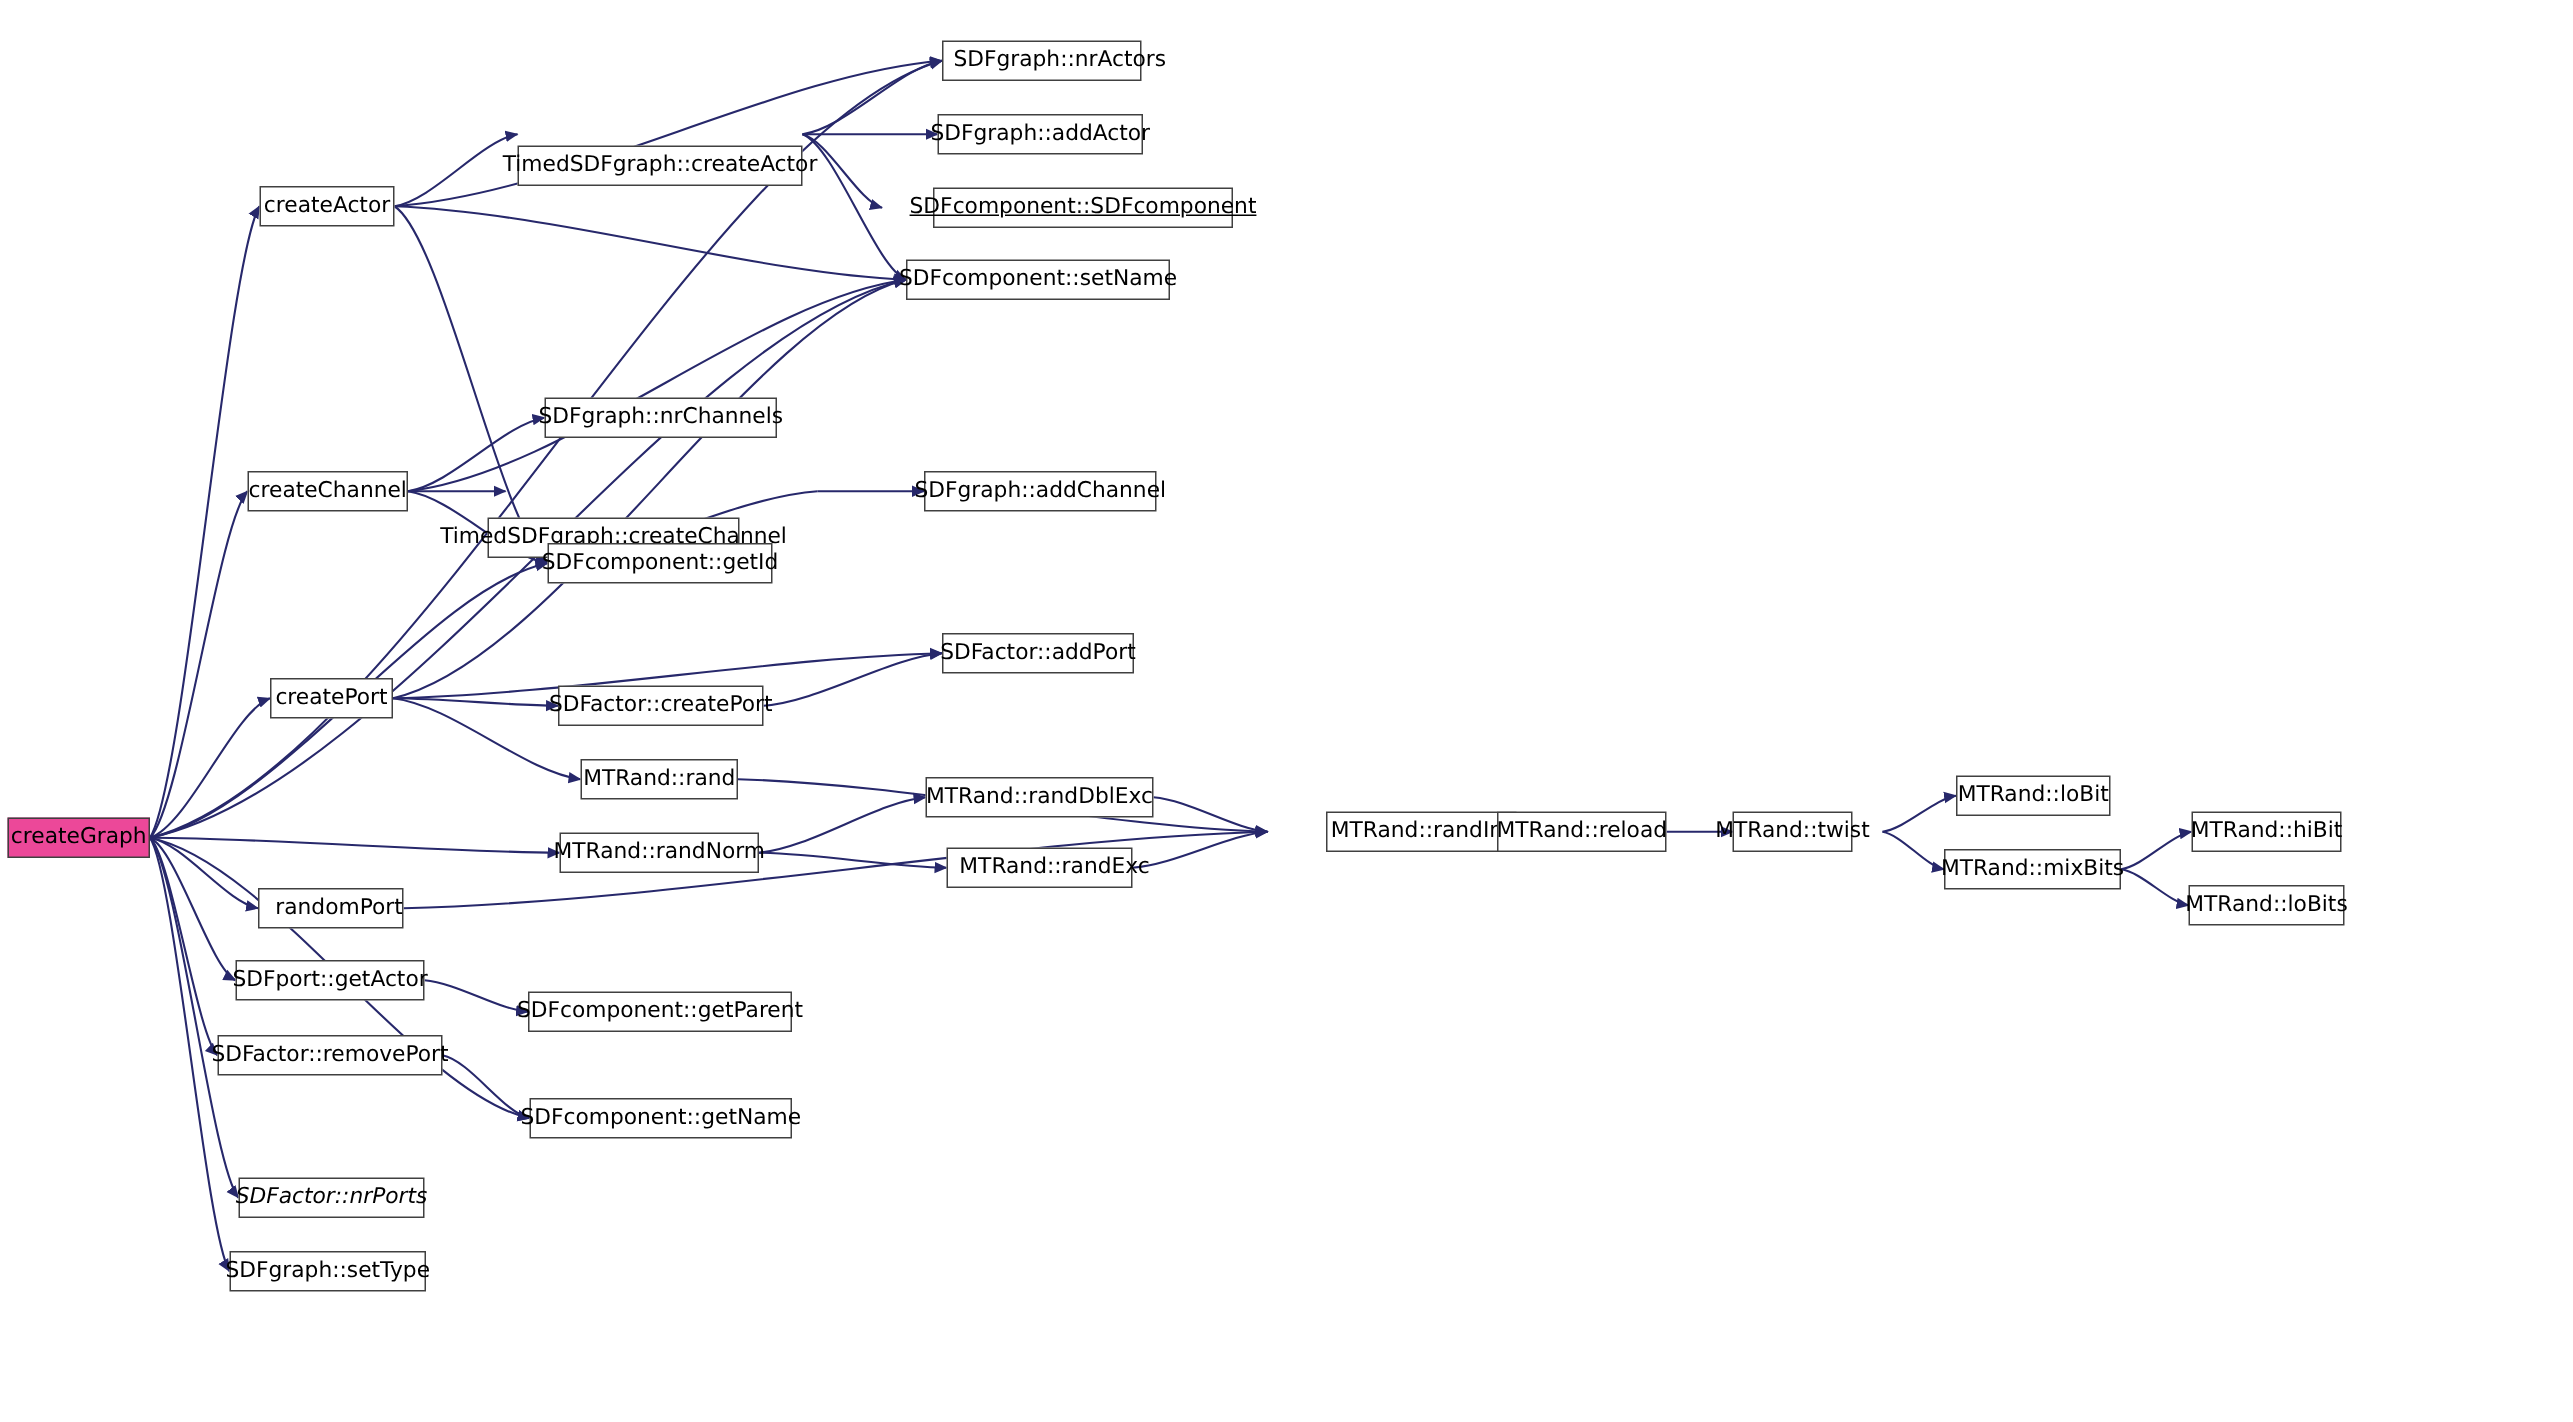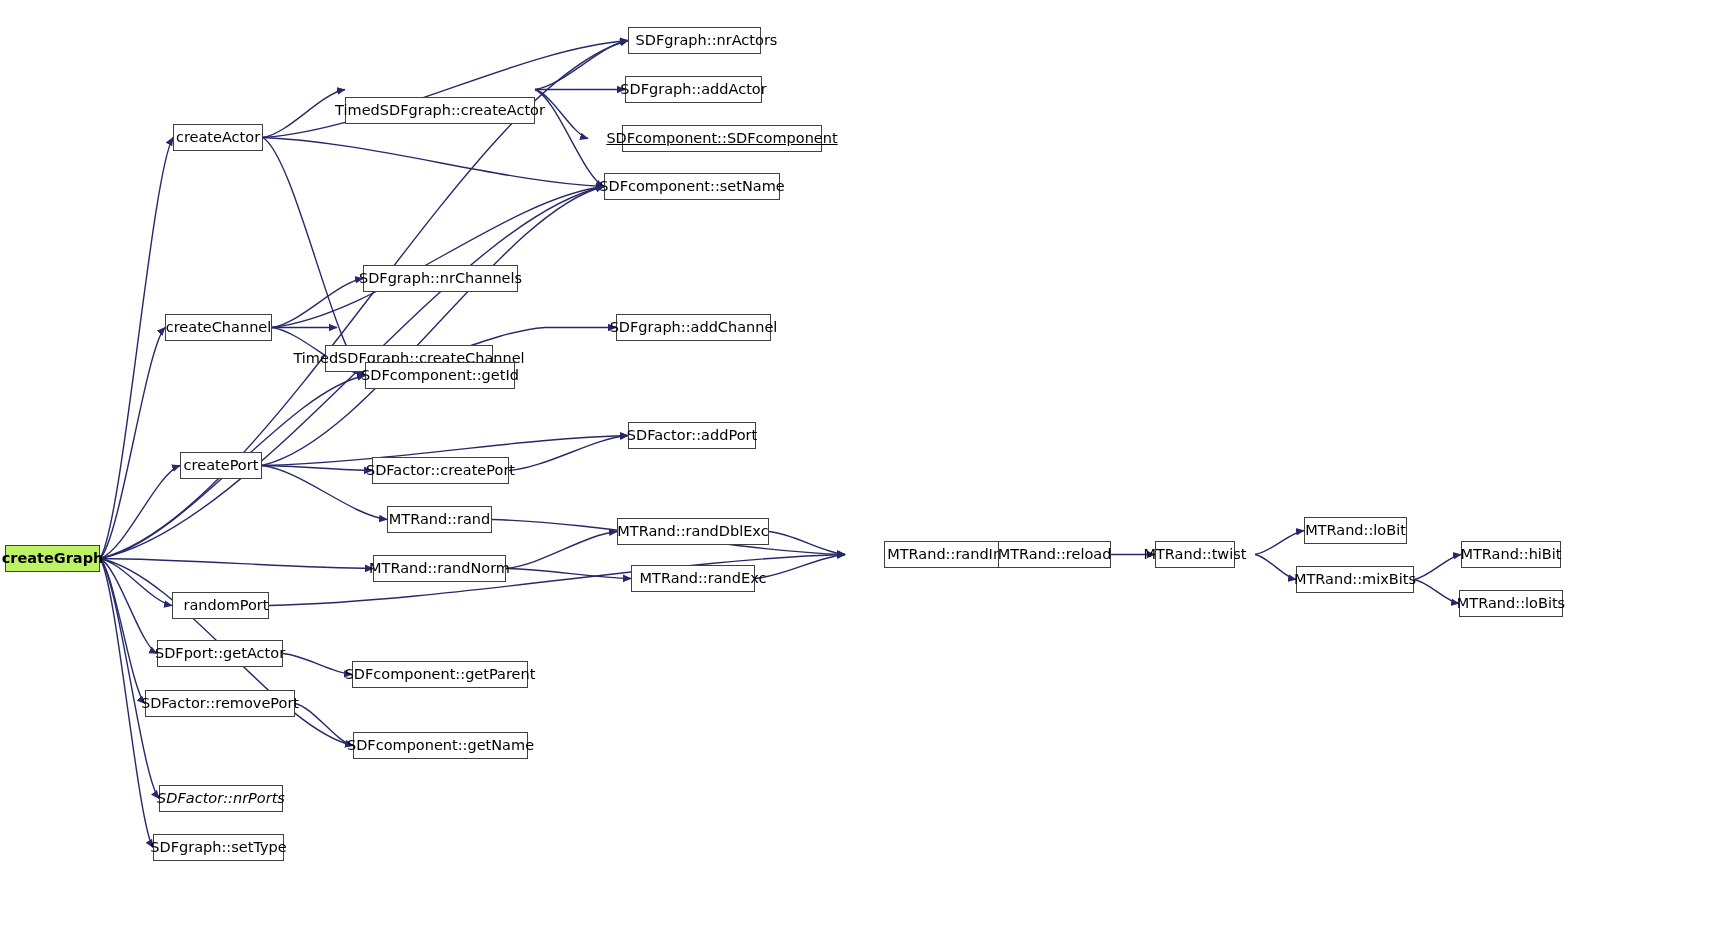--- a/index.html
+++ b/index.html
@@ -17,23 +17,22 @@
     border:1px solid #404040;
     background:#ffffff;
     color:#000000;
     display:flex;align-items:center;justify-content:center;
     font-size:14.5px;
     line-height:1;
     white-space:nowrap;
     letter-spacing:0px;
   }
   .node.root{
-    background:#bef264;
+    background:#ec4899;
     border:1px solid #404040;
-    font-weight:bold;
   }
 </style>
 </head>
 <body>
 
 <div id="canvas">
   <svg class="edges" id="edge-layer" xmlns="http://www.w3.org/2000/svg">
     <defs>
       <marker id="arrow" viewBox="0 0 10 10" refX="9.2" refY="5" markerWidth="6.2" markerHeight="6.2" orient="auto-start-reverse">
         <path d="M 0 0.6 L 10 5 L 0 9.4 z" fill="#27286b"></path>

